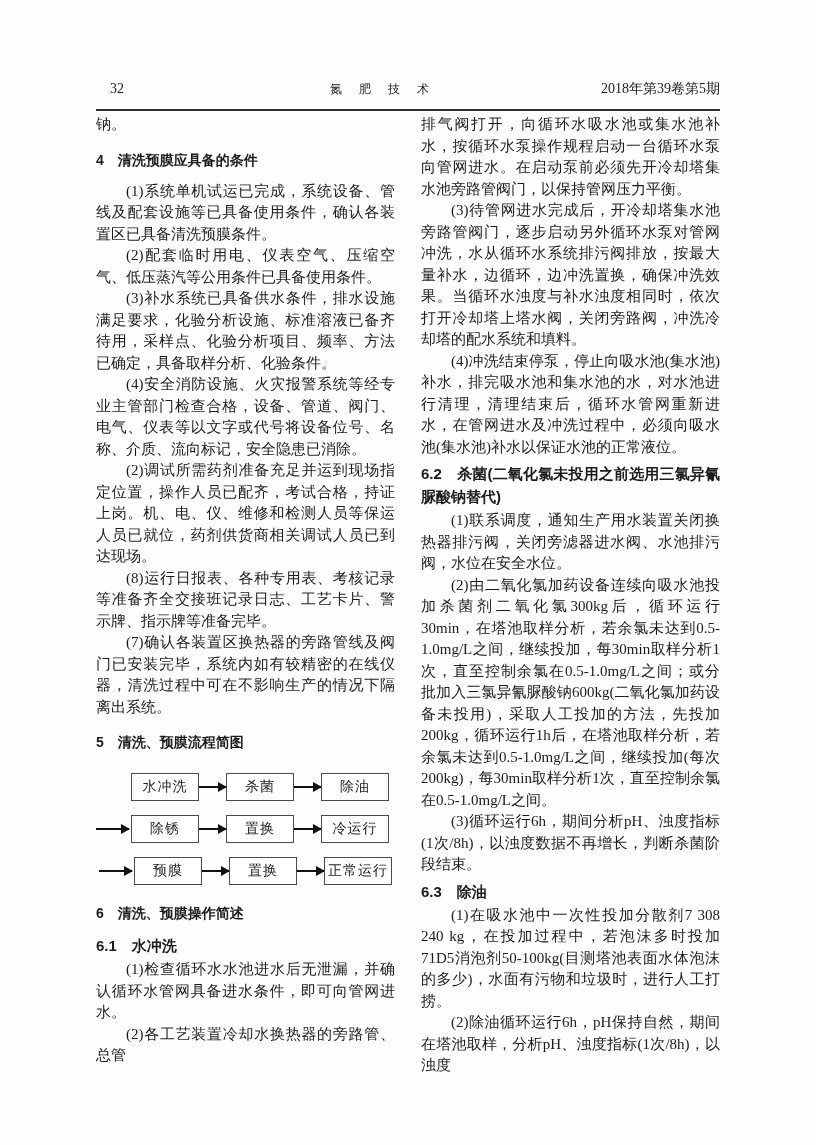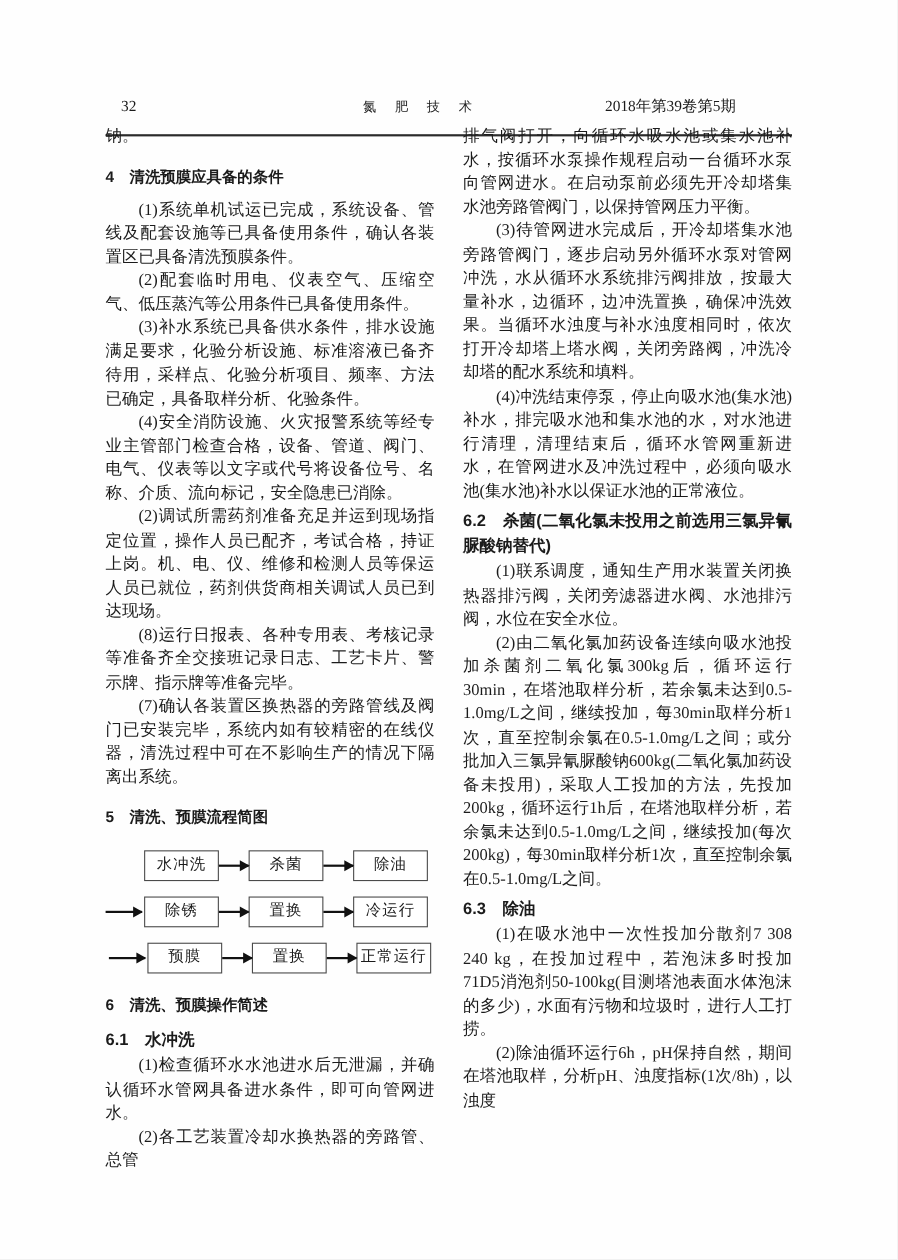--- a/index.html
+++ b/index.html
@@ -12,32 +12,32 @@
     height: 1145px;
     margin: 0 auto;
     background: #fefefe;
     color: #1b1b1b;
     overflow: hidden;
   }
 
   
   .runhead {
     position: absolute;
-    top: 88px; left: 96px;
+    top: 80px; left: 96px;
     width: 624px;
     display: flex;
     align-items: baseline;
     justify-content: space-between;
-    padding-bottom: 16px;
+    padding-bottom: 11px;
     border-bottom: 2px solid #2b2b2b;
     font-size: 14px;
   }
   .runhead .pageno { width: 120px; text-align: left; padding-left: 14px; }
   .runhead .jtitle { flex: 1; text-align: center; font-size: 12px; letter-spacing: 7px; }
-  .runhead .issue  { width: 170px; text-align: left; white-space: nowrap; }
+  .runhead .issue  { width: 170px; text-align: right; white-space: nowrap; }
 
   
   .columns {
     position: absolute;
     top: 114px; left: 96px;
     width: 624px;
     display: flex;
     gap: 26px;
   }
   .col {
@@ -165,20 +165,21 @@
     </div>
 
     <div class="col">
       <p class="cont">排气阀打开，向循环水吸水池或集水池补水，按循环水泵操作规程启动一台循环水泵向管网进水。在启动泵前必须先开冷却塔集水池旁路管阀门，以保持管网压力平衡。</p>
       <p>(3)待管网进水完成后，开冷却塔集水池旁路管阀门，逐步启动另外循环水泵对管网冲洗，水从循环水系统排污阀排放，按最大量补水，边循环，边冲洗置换，确保冲洗效果。当循环水浊度与补水浊度相同时，依次打开冷却塔上塔水阀，关闭旁路阀，冲洗冷却塔的配水系统和填料。</p>
       <p>(4)冲洗结束停泵，停止向吸水池(集水池)补水，排完吸水池和集水池的水，对水池进行清理，清理结束后，循环水管网重新进水，在管网进水及冲洗过程中，必须向吸水池(集水池)补水以保证水池的正常液位。</p>
 
       <h3 class="sub">6.2　杀菌(二氧化氯未投用之前选用三氯异氰脲酸钠替代)</h3>
       <p>(1)联系调度，通知生产用水装置关闭换热器排污阀，关闭旁滤器进水阀、水池排污阀，水位在安全水位。</p>
       <p>(2)由二氧化氯加药设备连续向吸水池投加杀菌剂二氧化氯300kg后，循环运行30min，在塔池取样分析，若余氯未达到0.5-1.0mg/L之间，继续投加，每30min取样分析1次，直至控制余氯在0.5-1.0mg/L之间；或分批加入三氯异氰脲酸钠600kg(二氧化氯加药设备未投用)，采取人工投加的方法，先投加200kg，循环运行1h后，在塔池取样分析，若余氯未达到0.5-1.0mg/L之间，继续投加(每次200kg)，每30min取样分析1次，直至控制余氯在0.5-1.0mg/L之间。</p>
+      <p>(3)循环运行6h，期间分析pH、浊度指标(1次/8h)，以浊度数据不再增长，判断杀菌阶段结束。</p>
 
       <h3 class="sub">6.3　除油</h3>
       <p>(1)在吸水池中一次性投加分散剂7 308 240 kg，在投加过程中，若泡沫多时投加71D5消泡剂50-100kg(目测塔池表面水体泡沫的多少)，水面有污物和垃圾时，进行人工打捞。</p>
       <p>(2)除油循环运行6h，pH保持自然，期间在塔池取样，分析pH、浊度指标(1次/8h)，以浊度</p>
     </div>
 
   </div>
 </div>
 
 </body></html>

